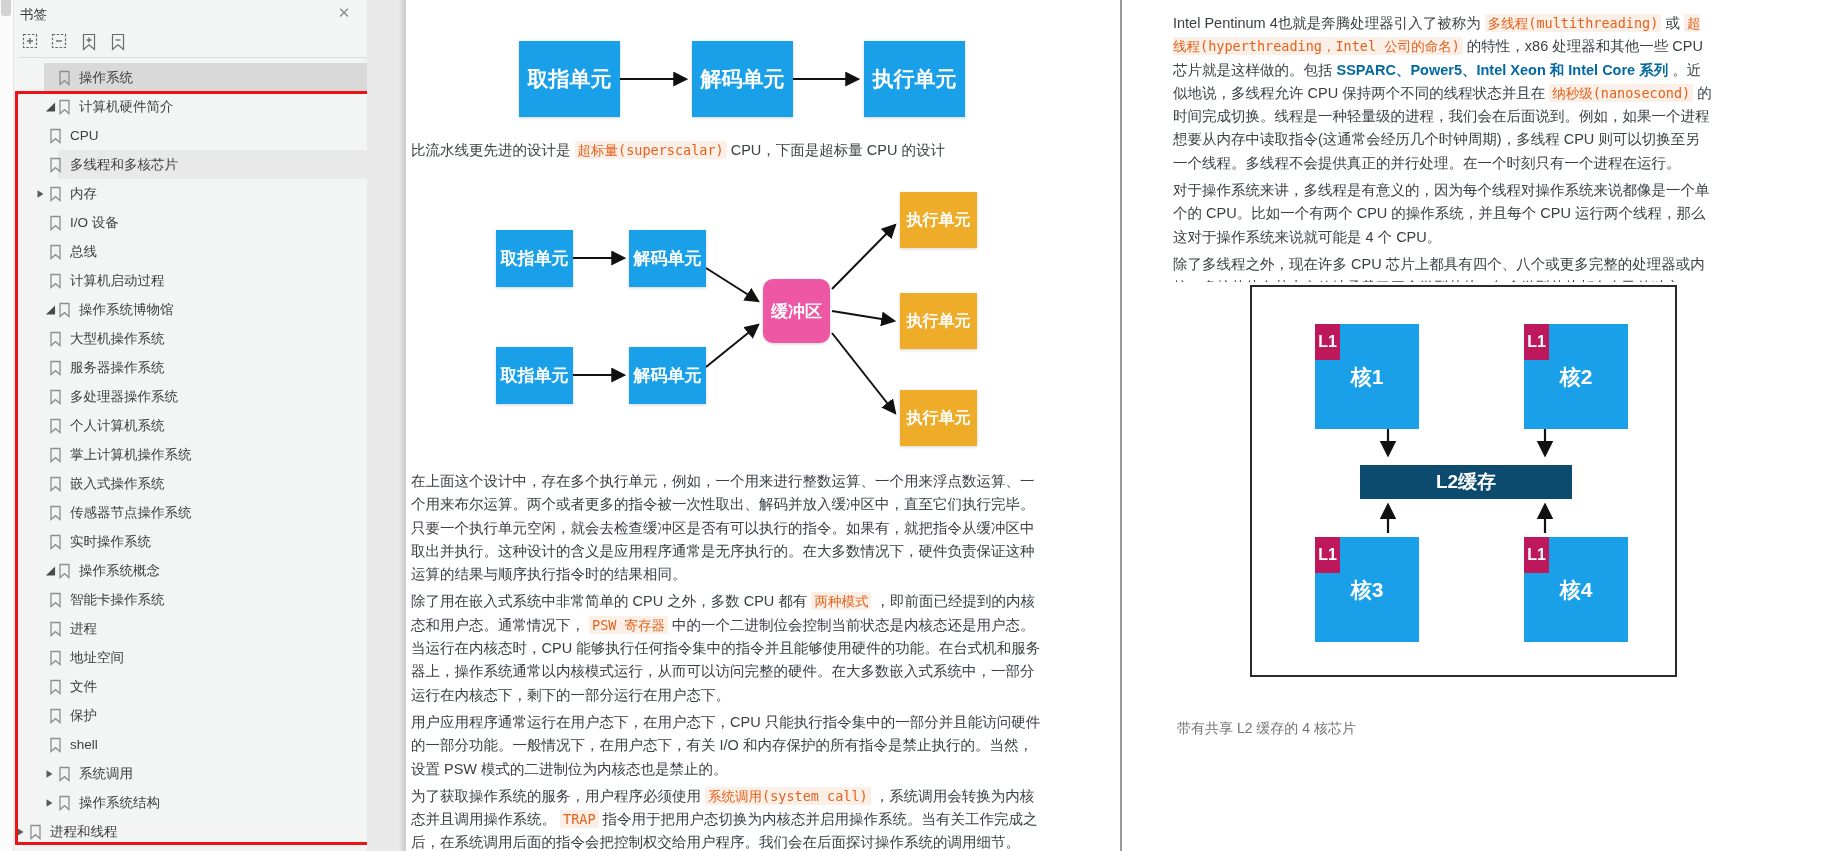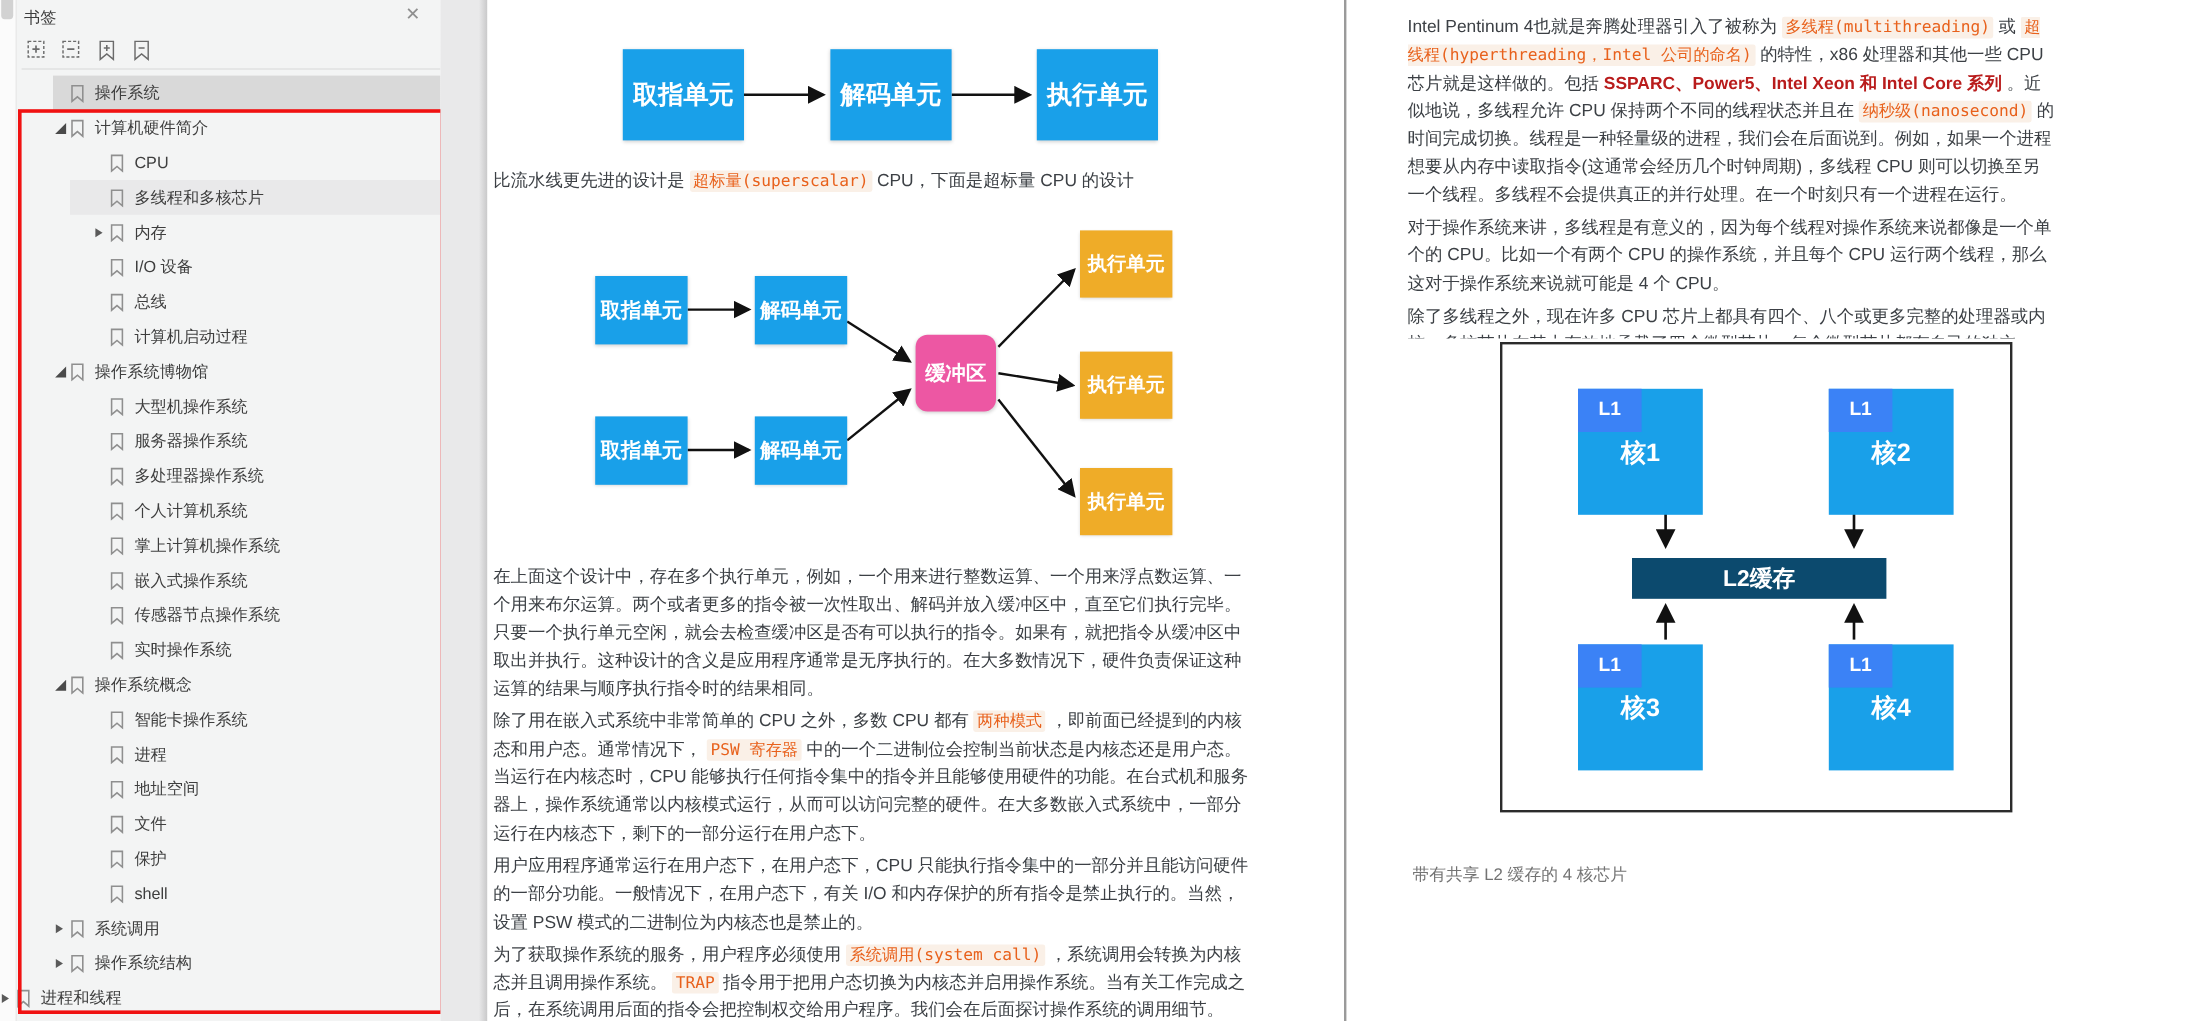--- a/index.html
+++ b/index.html
@@ -15,23 +15,23 @@
   .strip-tab{position:absolute;left:1px;top:0;width:10px;height:16px;background:#d2d2d2;border-radius:0 0 3px 3px;}
   .sb-title{position:absolute;left:20px;top:6px;font-size:13.5px;color:#3d3d3d;}
   .sb-close{position:absolute;left:334px;top:3px;width:20px;height:20px;color:#8f8f8f;
     font-size:15px;line-height:20px;text-align:center;cursor:pointer;}
   .sb-toolbar{position:absolute;left:22px;top:33px;height:20px;display:flex;gap:11px;}
   .tb-btn{width:18px;height:19px;display:inline-flex;align-items:center;justify-content:center;cursor:pointer;}
   .tb-btn svg{display:block;}
   .sb-divider{position:absolute;left:18px;right:0;top:57px;height:1px;background:#dcdcdc;}
   .tree{position:absolute;left:0;top:63px;right:0;}
   .tree-row{height:29px;display:flex;align-items:center;font-size:13.5px;color:#3e3e3e;cursor:default;}
-  .tree-row.lv0{}
+  .tree-row.lv0{padding-left:16px;}
   .tree-row.lv1{padding-left:45px;}
-  .tree-row.lv2{padding-left:78px;}
+  .tree-row.lv2{padding-left:36px;}
   .tree-row.selected{background:linear-gradient(to right,transparent 0 44px,#d9d9d9 44px 100%);}
   .tree-row.hover{background:linear-gradient(to right,transparent 0 58px,#e9e9ea 58px 100%);}
   .expander{width:13px;height:12px;display:inline-flex;align-items:center;justify-content:flex-start;flex:0 0 13px;}
   .bm-icon{width:15px;height:16px;display:inline-flex;align-items:center;margin-right:6px;flex:0 0 15px;}
   .tree-label{white-space:nowrap;}
   .red-box{position:absolute;left:15px;top:91px;width:355px;height:754px;border:3px solid #f01212;box-sizing:border-box;pointer-events:none;}
   
   .gutter{position:absolute;left:367px;top:0;width:39px;height:851px;
     background:linear-gradient(to right,#e9e9ea 0 82%,#c9c9ca 100%);}
   .page-divider{position:absolute;left:1120px;top:0;width:2px;height:851px;background:#9a9a9a;}
@@ -41,27 +41,27 @@
     font-weight:bold;box-shadow:0 1px 3px rgba(0,0,0,.18);}
   .blue{background:#19a0e9;}
   .pink{background:#ed57a3;}
   .orange{background:#efac28;}
   .dg svg.wires{position:absolute;left:0;top:0;pointer-events:none;}
   
   .doc-col{position:absolute;overflow:hidden;}
   .doc-p{margin:0 0 4px 0;font-size:14.5px;line-height:23.3px;color:#3c4045;}
   .run-code{font-family:"DejaVu Sans Mono","Liberation Mono",monospace;color:#e8611c;background:#faf0e7;
     padding:1px 3px;border-radius:2px;font-size:13.5px;}
-  .run-bold{font-weight:bold;color:#b91c1c;}
+  .run-bold{font-weight:bold;color:#0369a1;}
   .caption-line{position:absolute;left:411px;top:141px;font-size:14.5px;color:#3c4045;white-space:nowrap;}
   
   .chip{position:absolute;left:1250px;top:285px;width:427px;height:392px;border:2px solid #2b2b2b;box-sizing:border-box;background:#fff;}
   .core{position:absolute;width:104px;height:105px;background:#19a0e9;display:flex;align-items:center;justify-content:center;
     color:#fff;font-size:21px;font-weight:bold;}
-  .l1{position:absolute;left:0;top:0;width:53px;height:36px;background:#3b82f6;display:flex;align-items:center;justify-content:center;
+  .l1{position:absolute;left:0;top:0;width:25px;height:36px;background:#be185d;display:flex;align-items:center;justify-content:center;
     color:#fff;font-size:16px;font-weight:bold;}
   .l2{position:absolute;left:108px;top:178px;width:212px;height:34px;background:#0c4a6e;display:flex;align-items:center;justify-content:center;
     color:#fff;font-size:19px;font-weight:bold;}
   .fig-caption{position:absolute;left:1177px;top:720px;font-size:14px;color:#737373;}
 </style>
 </head>
 <body>
 
 <div class="sidebar">
   <div class="side-strip">

